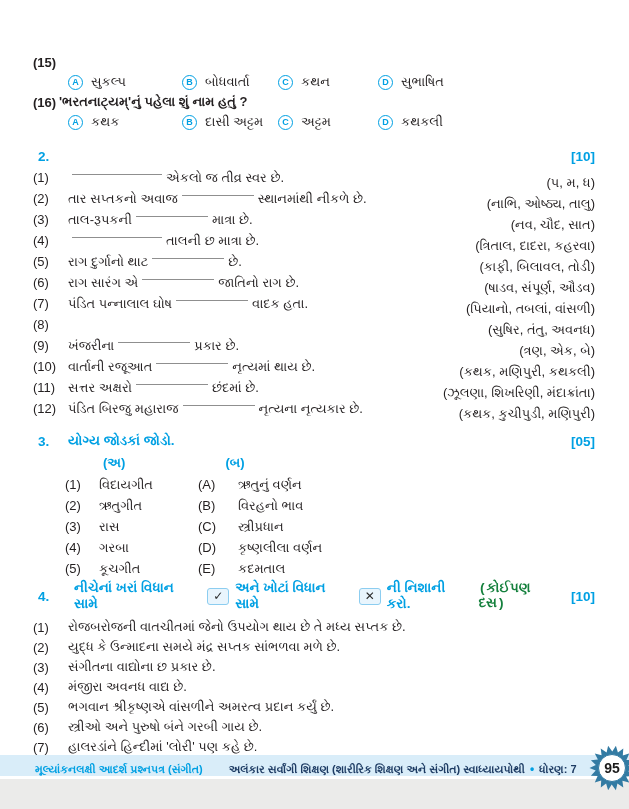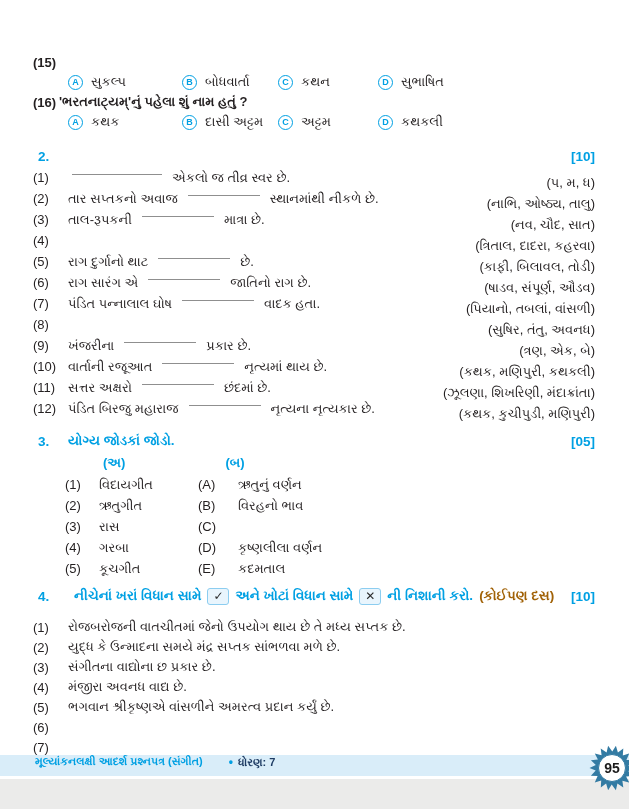--- a/index.html
+++ b/index.html
@@ -24,47 +24,47 @@
   }
   
   .sec-head { display:flex; align-items:center; color:#00a0e3; font-weight:bold; font-size:13.5px; height:22px; }
   .sec-no { width:35px; flex:none; padding-left:5px; }
   .sec-marks { margin-left:auto; }
 
   
   .s2 { position:absolute; top:145px; left:33px; right:34px; }
   .item-row { display:flex; align-items:center; height:21px; margin-top:0; }
   .i-num { width:35px; flex:none; }
-  .i-text { flex:1; display:flex; align-items:center; gap:6px; white-space:nowrap;text-align:right; }
+  .i-text { flex:1; display:flex; align-items:center; white-space:nowrap;text-align:right; }
   .blank { display:inline-block; height:1px; border-top:1.2px solid #8f8f8f; margin:0 4px; transform:translateY(-3px); }
   .i-ans { margin-left:auto; white-space:nowrap; text-align:right;margin-top:11px; }
 
   
   .s3 { position:absolute; top:430px; left:33px; right:34px; }
   .s3-colhead { display:flex; height:22px; align-items:center; color:#00a0e3; font-weight:bold; }
   .s3-colhead .ca { margin-left:70px; }
   .s3-colhead .cb { margin-left:100px; }
   .pair-row { display:grid; grid-template-columns:34px 99px 40px 1fr; margin-left:32px; height:21px; align-items:center; }
 
   
   .s4 { position:absolute; top:583px; left:33px; right:34px; }
   .s4-head { display:flex; align-items:center; gap:6px; color:#00a0e3; font-weight:bold; font-size:13.5px; height:26px; }
   .mark-box {
     display:inline-flex; align-items:center; justify-content:center;
     width:22px; height:17px; background:#e9f5fd; border:1.2px solid #8ccdf0;
     border-radius:3px; color:#2b2b2b; font-size:12px; font-weight:bold;
   }
-  .s4-note { color:#a16207; }
+  .s4-note { color:#15803d;font-family:Liberation Mono, monospace; }
   .stmt-row { display:flex; align-items:center; height:20px; }
   .s4-stmts { margin-top:8px; }
 
   
   .footer-strip {
     position:absolute; left:0; right:0; top:755px; height:21px;
-    background:#d9edf9; display:flex; align-items:flex-start;
+    background:#d9edf9; display:flex; align-items:flex-end;
   }
   .footer-left { color:#00a0e3; font-weight:bold; font-size:11px; margin-left:35px; white-space:nowrap; }
   .footer-center { color:#1e3c64; font-weight:bold; font-size:11px; margin-left:26px; white-space:nowrap; display:flex; align-items:center; gap:5px; }
   .footer-bullet { color:#00a0e3; font-size:12px; }
   .bottom-gray { position:absolute; left:0; right:0; top:779px; height:30px; background:#ebebea; }
   .page-badge { position:absolute; top:745px; left:589px; width:46px; height:48px; }
   .page-badge text { font:bold 14px "Liberation Sans","DejaVu Sans",sans-serif; fill:#1a1a1a; }
 </style>
 </head>
 <body>
@@ -142,20 +142,24 @@
         <span class="i-num">(3)</span>
         <span class="i-text">
           <span>તાલ-રૂપકની</span>
           <span class="blank" style="width: 72px;"></span>
           <span>માત્રા છે.</span>
         </span>
         <span class="i-ans">(નવ, ચૌદ, સાત)</span>
       </div>
       <div class="item-row">
         <span class="i-num">(4)</span>
+        <span class="i-text">
+          <span class="blank" style="width: 90px;"></span>
+          <span>તાલની છ માત્રા છે.</span>
+        </span>
         <span class="i-ans">(ત્રિતાલ, દાદરા, કહરવા)</span>
       </div>
       <div class="item-row">
         <span class="i-num">(5)</span>
         <span class="i-text">
           <span>રાગ દુર્ગાનો થાટ</span>
           <span class="blank" style="width: 72px;"></span>
           <span>છે.</span>
         </span>
         <span class="i-ans">(કાફી, બિલાવલ, તોડી)</span>
@@ -241,20 +245,21 @@
       <div class="pair-row">
         <span>(2)</span>
         <span>ઋતુગીત</span>
         <span>(B)</span>
         <span>વિરહનો ભાવ</span>
       </div>
       <div class="pair-row">
         <span>(3)</span>
         <span>રાસ</span>
         <span>(C)</span>
+        <span>સ્ત્રીપ્રધાન</span>
       </div>
       <div class="pair-row">
         <span>(4)</span>
         <span>ગરબા</span>
         <span>(D)</span>
         <span>કૃષ્ણલીલા વર્ણન</span>
       </div>
       <div class="pair-row">
         <span>(5)</span>
         <span>કૂચગીત</span>
@@ -291,30 +296,33 @@
       <div class="stmt-row">
         <span class="i-num">(4)</span>
         <span>મંજીરા અવનધ વાદ્ય છે.</span>
       </div>
       <div class="stmt-row">
         <span class="i-num">(5)</span>
         <span>ભગવાન શ્રીકૃષ્ણએ વાંસળીને અમરત્વ પ્રદાન કર્યું છે.</span>
       </div>
       <div class="stmt-row">
         <span class="i-num">(6)</span>
+        <span>સ્ત્રીઓ અને પુરુષો બંને ગરબી ગાય છે.</span>
       </div>
       <div class="stmt-row">
         <span class="i-num">(7)</span>
+        <span>હાલરડાંને હિન્દીમાં 'લોરી' પણ કહે છે.</span>
       </div>
     </div>
 </div>
 
 <div class="footer-strip">
   <span class="footer-left">મૂલ્યાંકનલક્ષી આદર્શ પ્રશ્નપત્ર (સંગીત)</span>
   <span class="footer-center">
+    <span>અલંકાર સર્વાંગી શિક્ષણ (શારીરિક શિક્ષણ અને સંગીત) સ્વાધ્યાયપોથી</span>
     <span class="footer-bullet">•</span>
     <span>ધોરણ: 7</span>
   </span>
 </div>
 <div class="bottom-gray"></div>
 
 <svg class="page-badge" viewBox="0 0 46 48">
   <polygon id="badge-gear" fill="#337ba3" points="45.5,23.0 39.2,26.1 44.1,30.7 37.1,31.5 40.2,37.5 33.4,35.8 34.3,42.5 28.4,38.6 26.9,45.2 22.7,39.5 19.1,45.2 17.1,38.4 11.8,42.5 12.2,35.5 5.8,37.5 8.6,31.0 1.9,30.7 6.7,25.6 0.5,23.0 6.8,19.9 1.9,15.3 8.9,14.5 5.8,8.5 12.6,10.2 11.7,3.5 17.6,7.4 19.1,0.8 23.3,6.5 26.9,0.8 28.9,7.6 34.3,3.5 33.8,10.5 40.2,8.5 37.4,15.0 44.1,15.3 39.3,20.4"></polygon>
   <circle cx="23" cy="23" r="13.5" fill="#ffffff" stroke="#337ba3" stroke-width="1"></circle>
   <text x="23" y="28" text-anchor="middle" id="badge-num">95</text>

